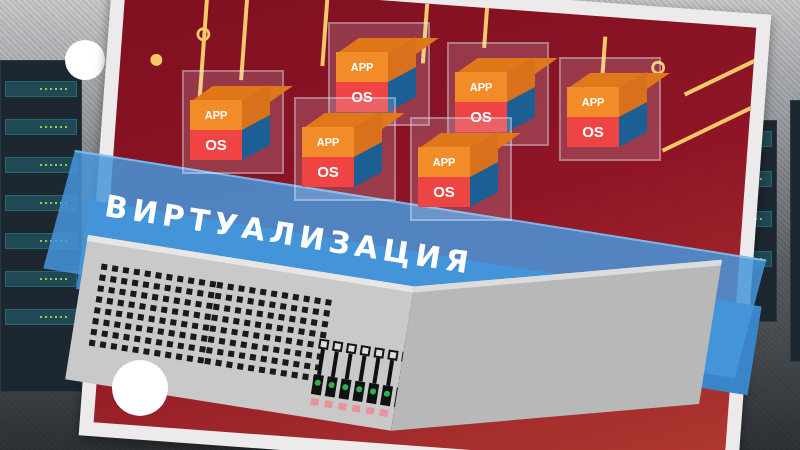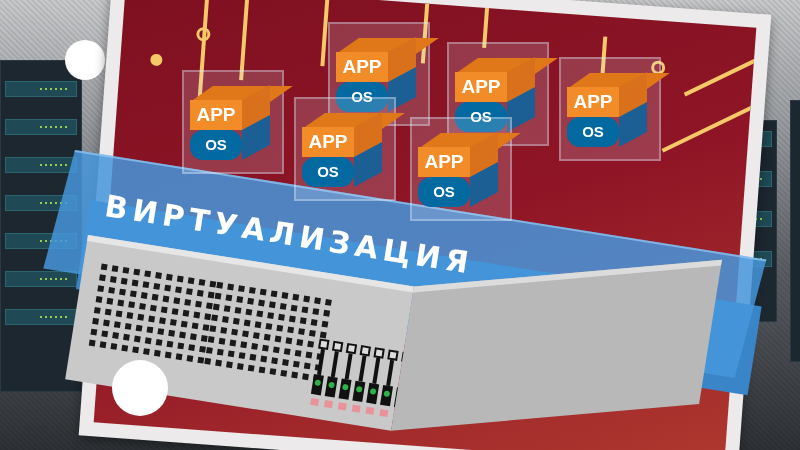--- a/index.html
+++ b/index.html
@@ -27,22 +27,22 @@
   .vent span{width:6px;height:6px;background:#1a1a1a;}
   .drives{position:absolute;left:245px;top:60px;display:flex;gap:4px;}
   .drive{width:10px;height:66px;position:relative;}
   .drive .top{width:10px;height:10px;border:2px solid #111;box-sizing:border-box;background:#ddd;}
   .drive .stem{width:4px;height:26px;background:#111;margin:0 auto;}
   .drive .base{width:10px;height:20px;background:#111;position:relative;}
   .drive .base::after{content:"";position:absolute;left:2px;top:5px;width:6px;height:6px;border-radius:50%;background:#2fb14a;}
   .drive .led{width:8px;height:7px;background:#e8939a;margin:4px auto 0;}
   .box{position:absolute;width:80px;height:84px;}
   .box .glass{position:absolute;left:-8px;top:-8px;width:98px;height:100px;background:rgba(220,235,250,.18);border:2px solid rgba(230,240,255,.35);}
-  .box .app{position:absolute;left:0;top:22px;width:52px;height:30px;background:#f28c28;color:#fff;font-weight:bold;font-size:19px;text-align:center;line-height:30px;}
-  .box .os{position:absolute;left:0;top:52px;width:52px;height:30px;background:#0369a1;color:#fff;font-weight:bold;font-size:15px;text-align:center;line-height:30px;border-radius:13px;}
+  .box .app{position:absolute;left:0;top:22px;width:52px;height:30px;background:#f28c28;color:#fff;font-weight:bold;font-size:11px;text-align:center;line-height:30px;}
+  .box .os{position:absolute;left:0;top:52px;width:52px;height:30px;background:#ef4444;color:#fff;font-weight:bold;font-size:15px;text-align:center;line-height:30px;}
   .box .top{position:absolute;left:0;top:8px;width:80px;height:16px;background:#e07718;transform:skewX(-55deg);transform-origin:0 100%;}
   .box .side-a{position:absolute;left:52px;top:8px;width:28px;height:44px;background:#d9711c;transform:skewY(-28deg);transform-origin:0 0;top:22px;}
   .box .side-o{position:absolute;left:52px;top:52px;width:28px;height:30px;background:#1c5f94;transform:skewY(-28deg);transform-origin:0 0;}
 </style>
 </head>
 <body>
 
 <div class="scene">
   <div class="bg"></div>
 

